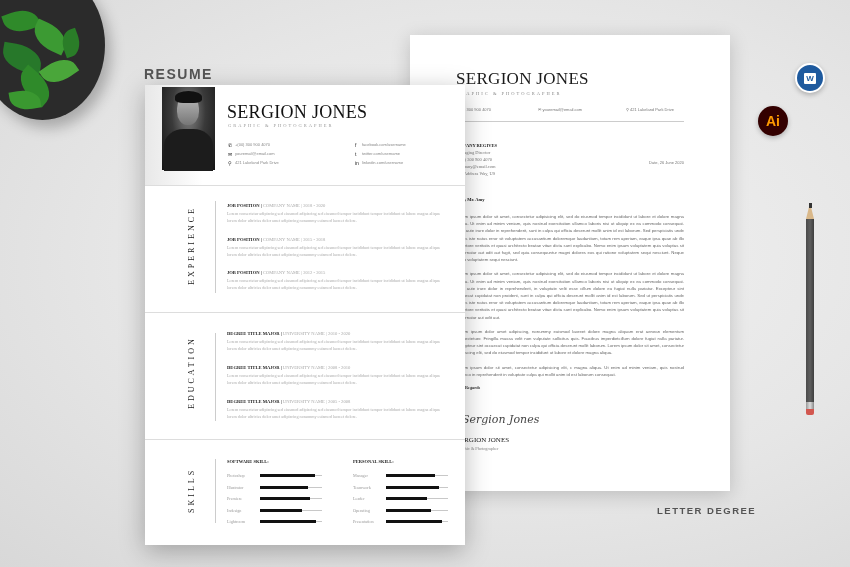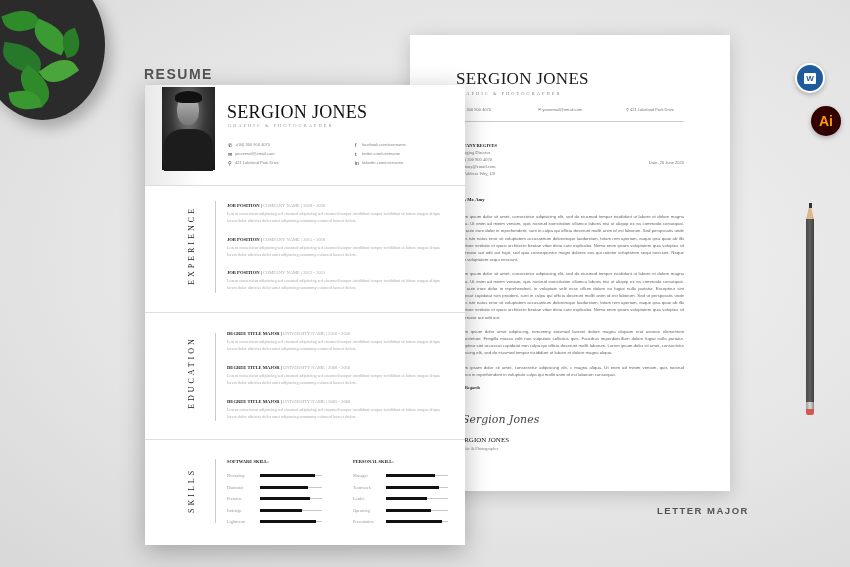--- a/index.html
+++ b/index.html
@@ -76,21 +76,21 @@
   .skills-col .s-head { font-size: 4.5px; font-weight: bold; color: #222; margin-bottom: 6px; }
   .skill-row { display: flex; align-items: center; height: 11.5px; }
   .skill-row .s-name { width: 33px; font-size: 4.2px; color: #999; }
   .skill-row .bar { position: relative; width: 62px; height: 1px; background: #c8c8c8; }
   .skill-row .fill { position: absolute; left: 0; top: -1px; height: 3px; background: #111; }
 
   
   .app-icon { position: absolute; width: 30px; height: 30px; border-radius: 50%; display: flex; align-items: center; justify-content: center; box-shadow: 0 2px 5px rgba(0,0,0,0.25); font-family: "Liberation Sans", sans-serif; font-weight: bold; }
   .word-icon { left: 795px; top: 63px; background: #1e5a9e; border: 2px solid #fff; }
   .word-icon .w { background: #fff; color: #1e5a9e; font-size: 8px; padding: 1px 2px; border-radius: 1px; }
-  .ai-icon { left: 811px; top: 106px; background: #330000; color: #ff9a00; font-size: 14px; }
+  .ai-icon { left: 758px; top: 106px; background: #330000; color: #ff9a00; font-size: 14px; }
 
   
   .pencil { position: absolute; left: 806px; top: 203px; width: 8px; height: 212px; }
   .pencil .tip { position: absolute; left: 0; top: 0; width: 0; height: 0; border-left: 4px solid transparent; border-right: 4px solid transparent; border-bottom: 16px solid #d9b88a; }
   .pencil .lead { position: absolute; left: 2.5px; top: 0; width: 3px; height: 5px; background: #333; }
   .pencil .shaft { position: absolute; left: 0; top: 16px; width: 8px; height: 183px; background: linear-gradient(90deg, #4a4a4a, #5e5e5e 50%, #3e3e3e); }
   .pencil .ferrule { position: absolute; left: 0; top: 199px; width: 8px; height: 7px; background: linear-gradient(90deg, #999, #ddd, #888); }
   .pencil .eraser { position: absolute; left: 0; top: 206px; width: 8px; height: 6px; background: #d2574f; border-radius: 0 0 2px 2px; }
 </style>
 </head>
@@ -101,21 +101,21 @@
   <div class="leaf" style="left:24px;top:40px;width:34px;height:22px;transform:rotate(-20deg);"></div>
   <div class="leaf" style="left:52px;top:55px;width:36px;height:24px;background:#3c9a33;transform:rotate(25deg);"></div>
   <div class="leaf" style="left:22px;top:75px;width:40px;height:26px;background:#27782a;transform:rotate(10deg);"></div>
   <div class="leaf" style="left:62px;top:90px;width:34px;height:22px;background:#4aa63a;transform:rotate(-35deg);"></div>
   <div class="leaf" style="left:36px;top:104px;width:38px;height:24px;background:#2f8a2a;transform:rotate(40deg);"></div>
   <div class="leaf" style="left:78px;top:64px;width:26px;height:18px;background:#2a7d28;transform:rotate(70deg);"></div>
   <div class="leaf" style="left:30px;top:120px;width:30px;height:20px;background:#3a9830;transform:rotate(-10deg);"></div>
 </div>
 
 <div class="label-resume">RESUME</div>
-<div class="label-letter">LETTER MAJOR</div>
+<div class="label-letter">LETTER DEGREE</div>
 
 <div class="app-icon word-icon">
     <span class="w">W</span>
   </div>
 <div class="app-icon ai-icon">Ai</div>
 
 <div class="pencil">
   <div class="tip"></div>
     <div class="lead"></div>
     <div class="shaft"></div>

